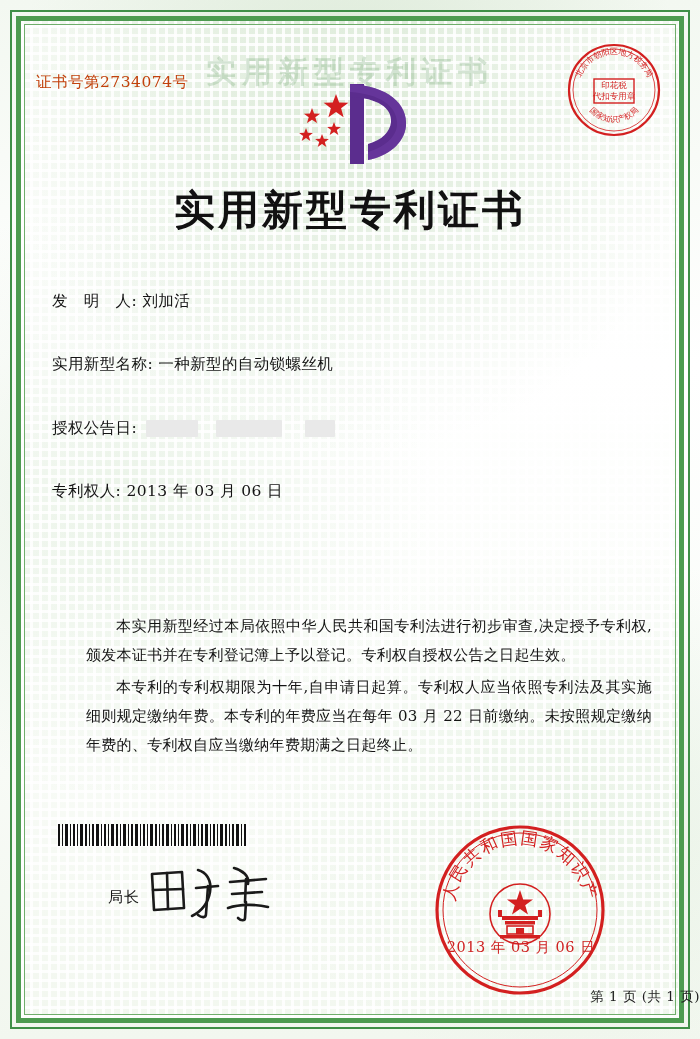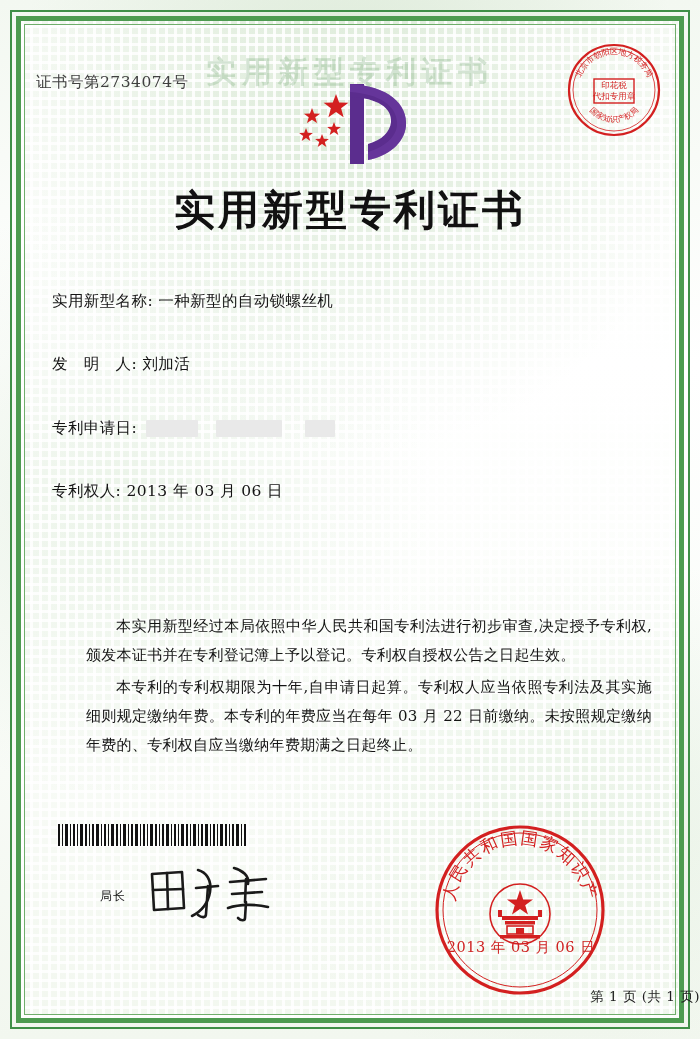--- a/index.html
+++ b/index.html
@@ -63,21 +63,21 @@
     color: rgba(120,170,120,0.30);
     font-family: "DejaVu Sans", "Liberation Sans", sans-serif;
     font-weight: bold;
     pointer-events: none;
   }
   .cert-number {
     position: absolute;
     left: 36px;
     top: 72px;
     font-size: 15.5px;
-    color: #404040;
+    color: #c2410c;
     letter-spacing: 0.5px;
   }
   
   .emblem {
     position: absolute;
     left: 284px;
     top: 78px;
     width: 132px;
     height: 90px;
   }
@@ -148,23 +148,23 @@
   }
   .barcode {
     position: absolute;
     left: 58px;
     top: 824px;
     width: 190px;
     height: 22px;
   }
   .director-row {
     position: absolute;
-    left: 100px;
+    left: 108px;
     top: 888px;
-    font-size: 12px;
+    font-size: 15px;
     color: #141414;
     letter-spacing: 1px;
   }
   .signature {
     position: absolute;
     left: 142px;
     top: 862px;
     width: 140px;
     height: 62px;
   }
@@ -241,29 +241,29 @@
       <text font-size="8" fill="#d32020" font-family="DejaVu Sans, sans-serif">
         <textPath href="#taxBot" startOffset="50%" text-anchor="middle">国家知识产权局</textPath>
       </text>
     </svg>
   </div>
 
   <div class="title">实用新型专利证书</div>
 
   <div class="fields">
     <div class="field-row">
+      <span class="field-label">发　明　人:</span>
+      <span class="field-value">刘加活</span>
+    </div>
+    <div class="field-row">
       <span class="field-label">实用新型名称:</span>
       <span class="field-value">一种新型的自动锁螺丝机</span>
     </div>
     <div class="field-row">
-      <span class="field-label">发　明　人:</span>
-      <span class="field-value">刘加活</span>
-    </div>
-    <div class="field-row">
-      <span class="field-label">专利申请日:</span>
+      <span class="field-label">授权公告日:</span>
       <span class="redacted r1"></span>
       <span class="redacted r2"></span>
       <span class="redacted r3"></span>
     </div>
     <div class="field-row">
       <span class="field-label">专利权人:</span>
       <span class="field-value">2013 年 03 月 06 日</span>
     </div>
   </div>
 

